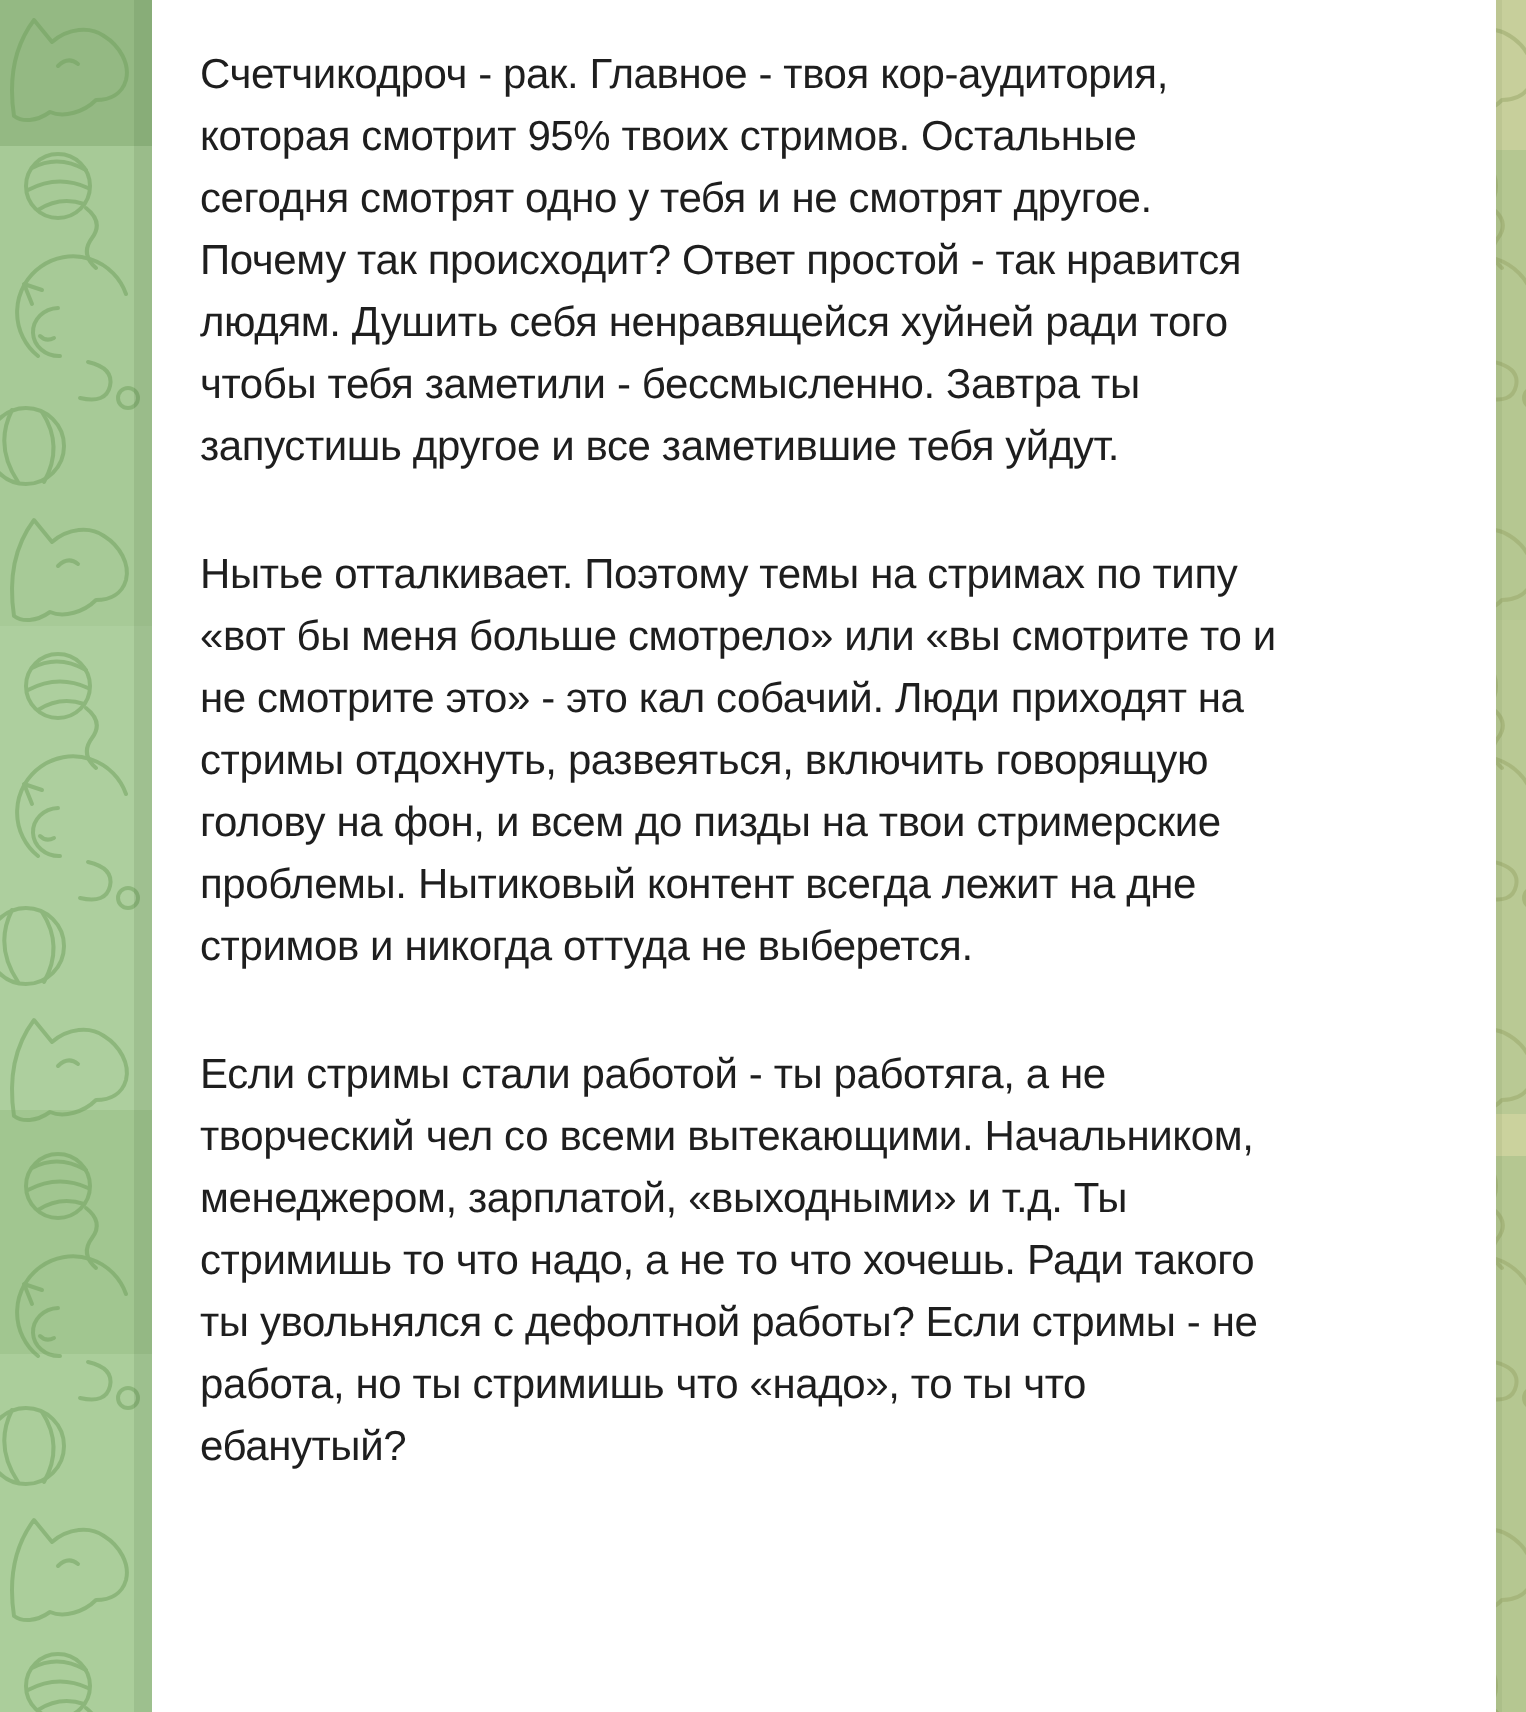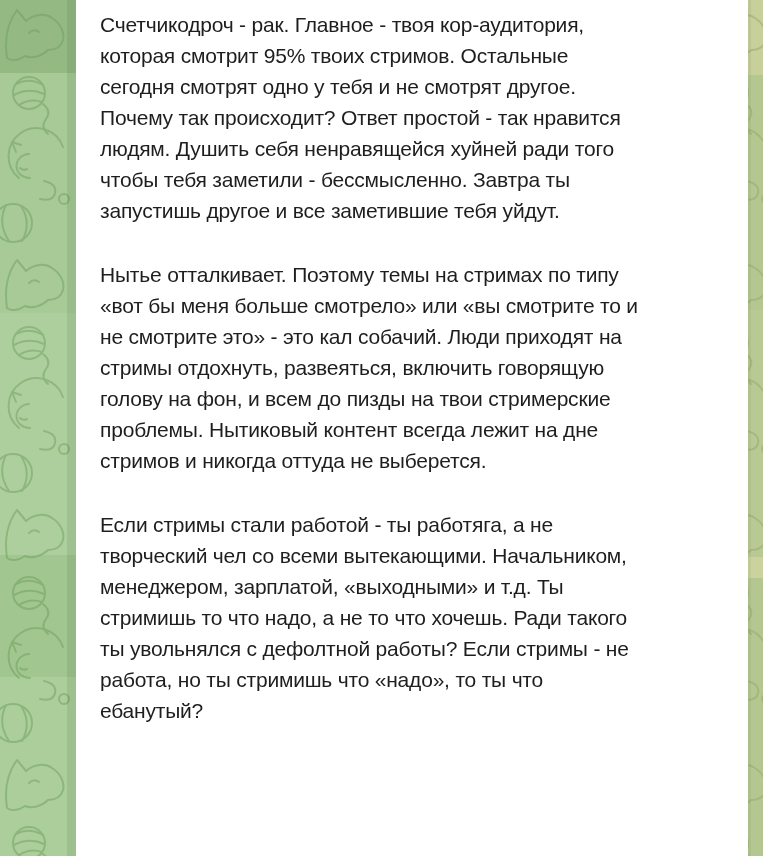--- a/index.html
+++ b/index.html
@@ -18,21 +18,21 @@
   .edge-shade-left{
     position:absolute;top:0;right:0;width:9px;height:100%;
     background:rgba(40,70,25,.10);
   }
   .edge-shade-right{
     position:absolute;top:0;left:0;width:3px;height:100%;
     background:rgba(40,70,25,.06);
   }
   .content{
     position:absolute;left:76px;top:0;width:672px;height:856px;
-    box-sizing:border-box;padding:9px 20px 0 24px;overflow:hidden;
+    box-sizing:border-box;padding:22px 20px 0 24px;overflow:hidden;
   }
   .para{
     margin:0 0 33px 0;
     font-size:21px;line-height:31px;letter-spacing:-0.2px;font-weight:400;
     white-space:pre-line;
   }
   .para:last-child{margin-bottom:0;}
 </style>
 </head>
 <body>

